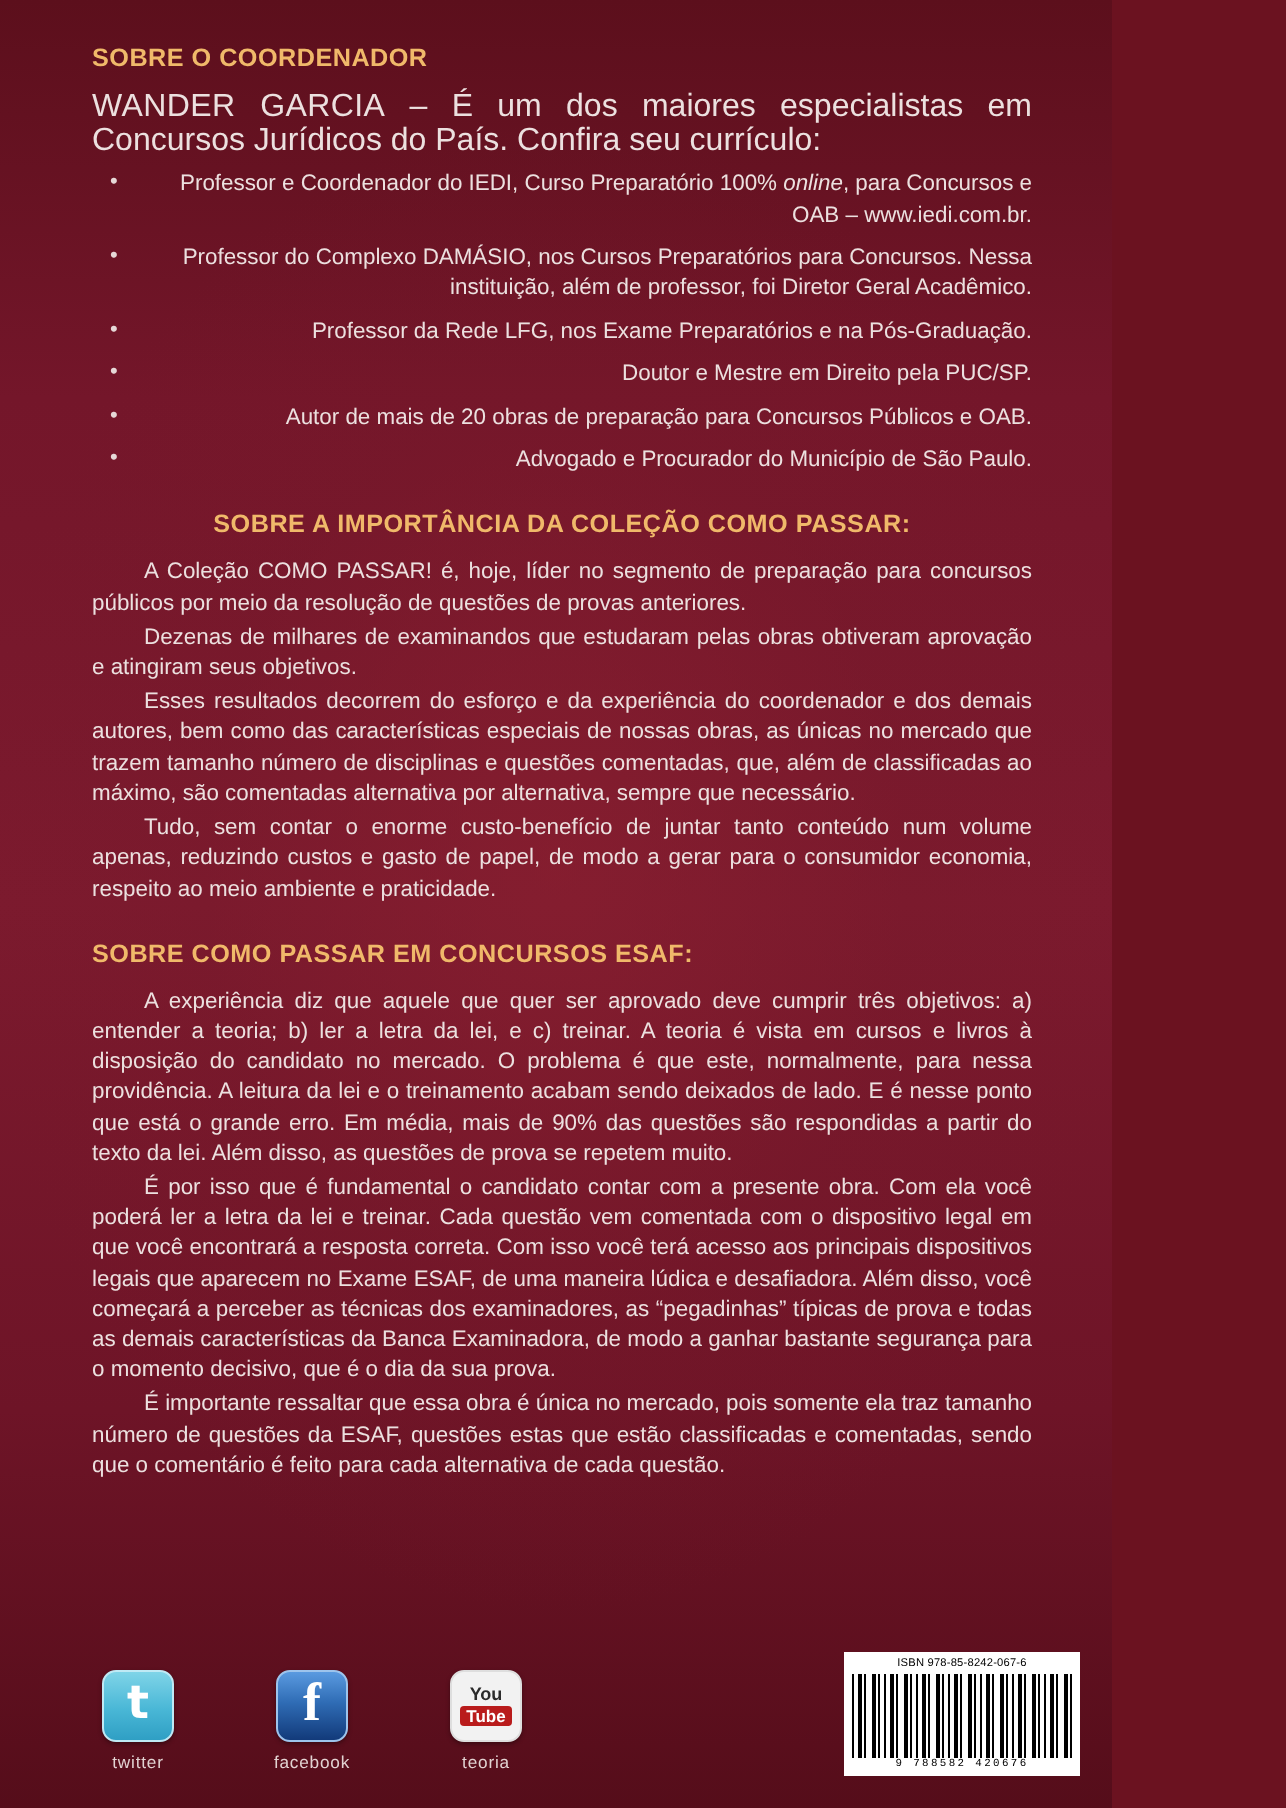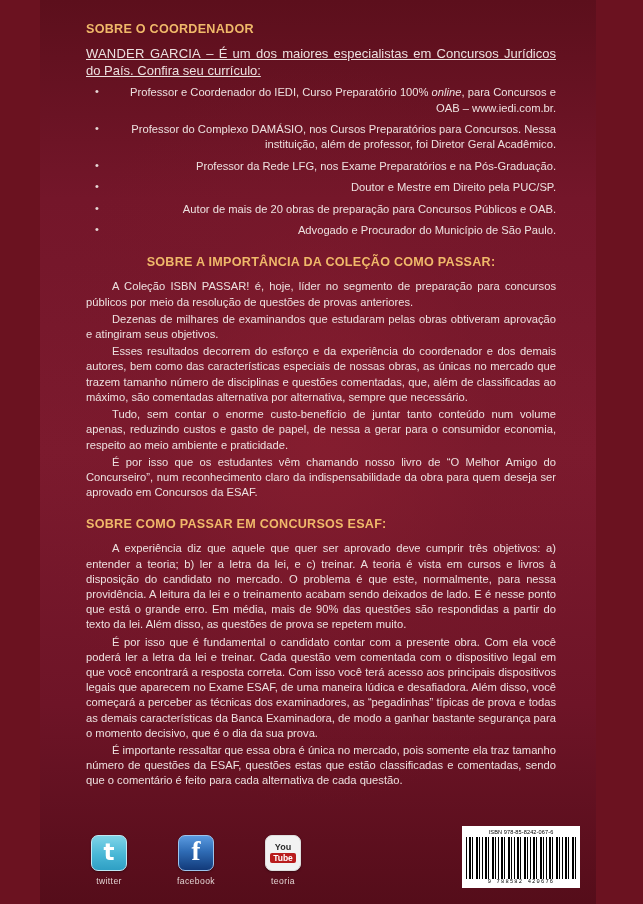--- a/index.html
+++ b/index.html
@@ -16,44 +16,42 @@
   #cover {
     position: relative;
     width: 556px;
     height: 904px;
     box-sizing: border-box;
     background:
       radial-gradient(ellipse 70% 55% at 50% 48%, rgba(140,32,48,0.55) 0%, rgba(120,26,42,0.25) 45%, rgba(85,14,26,0.0) 75%),
       linear-gradient(to bottom, #5c0f1c 0%, #74162a 22%, #7c1a2e 50%, #6e1427 78%, #550d1a 100%);
     padding: 22px 40px 0 46px;
     color: #f0e4e4;
-    margin-left: 40px;
   }
   .sec-head {
     font-size: 12.6px;
     font-weight: bold;
     color: #f0b96a;
     letter-spacing: 0.25px;
     margin: 0 0 9px 0;
     line-height: 1.2;
   }
   .sec-head.spaced { margin-top: 17px; text-align: center; }
   .sec-head.spaced2 { margin-top: 17px; }
   p {
     margin: 0 0 2px 0;
     font-size: 11.2px;
     line-height: 15.2px;
     color: #ece0df;
     text-align: justify;
   }
   p.lead {
-    font-size: 13px;
+    font-size: 16px;
     line-height: 16.5px;
     margin-bottom: 6px;
-    text-decoration: underline;
   }
   p.indent { text-indent: 26px; }
   ul.bullets {
     list-style: none;
     margin: 0;
     padding: 0;
   }
   ul.bullets li {
     position: relative;
     padding-left: 29px;
@@ -211,25 +209,24 @@
     <li>Professor do Complexo DAMÁSIO, nos Cursos Preparatórios para Concursos. Nessa instituição, além de professor, foi Diretor Geral Acadêmico.</li>
     <li>Professor da Rede LFG, nos Exame Preparatórios e na Pós-Graduação.</li>
     <li>Doutor e Mestre em Direito pela PUC/SP.</li>
     <li>Autor de mais de 20 obras de preparação para Concursos Públicos e OAB.</li>
     <li>Advogado e Procurador do Município de São Paulo.</li>
   </ul>
 
   <h2 class="sec-head spaced">SOBRE A IMPORTÂNCIA DA COLEÇÃO COMO PASSAR:</h2>
 
   <div>
-    <p class="indent">A Coleção ISBN PASSAR! é, hoje, líder no segmento de preparação para concursos públicos por meio da resolução de questões de provas anteriores.</p>
+    <p class="indent">A Coleção COMO PASSAR! é, hoje, líder no segmento de preparação para concursos públicos por meio da resolução de questões de provas anteriores.</p>
     <p class="indent">Dezenas de milhares de examinandos que estudaram pelas obras obtiveram aprovação e atingiram seus objetivos.</p>
     <p class="indent">Esses resultados decorrem do esforço e da experiência do coordenador e dos demais autores, bem como das características especiais de nossas obras, as únicas no mercado que trazem tamanho número de disciplinas e questões comentadas, que, além de classificadas ao máximo, são comentadas alternativa por alternativa, sempre que necessário.</p>
-    <p class="indent">Tudo, sem contar o enorme custo-benefício de juntar tanto conteúdo num volume apenas, reduzindo custos e gasto de papel, de nessa a gerar para o consumidor economia, respeito ao meio ambiente e praticidade.</p>
-    <p class="indent">É por isso que os estudantes vêm chamando nosso livro de “O Melhor Amigo do Concurseiro”, num reconhecimento claro da indispensabilidade da obra para quem deseja ser aprovado em Concursos da ESAF.</p>
+    <p class="indent">Tudo, sem contar o enorme custo-benefício de juntar tanto conteúdo num volume apenas, reduzindo custos e gasto de papel, de modo a gerar para o consumidor economia, respeito ao meio ambiente e praticidade.</p>
   </div>
 
   <h2 class="sec-head spaced2">SOBRE COMO PASSAR EM CONCURSOS ESAF:</h2>
 
   <div>
     <p class="indent">A experiência diz que aquele que quer ser aprovado deve cumprir três objetivos: a) entender a teoria; b) ler a letra da lei, e c) treinar. A teoria é vista em cursos e livros à disposição do candidato no mercado. O problema é que este, normalmente, para nessa providência. A leitura da lei e o treinamento acabam sendo deixados de lado. E é nesse ponto que está o grande erro. Em média, mais de 90% das questões são respondidas a partir do texto da lei. Além disso, as questões de prova se repetem muito.</p>
     <p class="indent">É por isso que é fundamental o candidato contar com a presente obra. Com ela você poderá ler a letra da lei e treinar. Cada questão vem comentada com o dispositivo legal em que você encontrará a resposta correta. Com isso você terá acesso aos principais dispositivos legais que aparecem no Exame ESAF, de uma maneira lúdica e desafiadora. Além disso, você começará a perceber as técnicas dos examinadores, as “pegadinhas” típicas de prova e todas as demais características da Banca Examinadora, de modo a ganhar bastante segurança para o momento decisivo, que é o dia da sua prova.</p>
     <p class="indent">É importante ressaltar que essa obra é única no mercado, pois somente ela traz tamanho número de questões da ESAF, questões estas que estão classificadas e comentadas, sendo que o comentário é feito para cada alternativa de cada questão.</p>
   </div>
 

